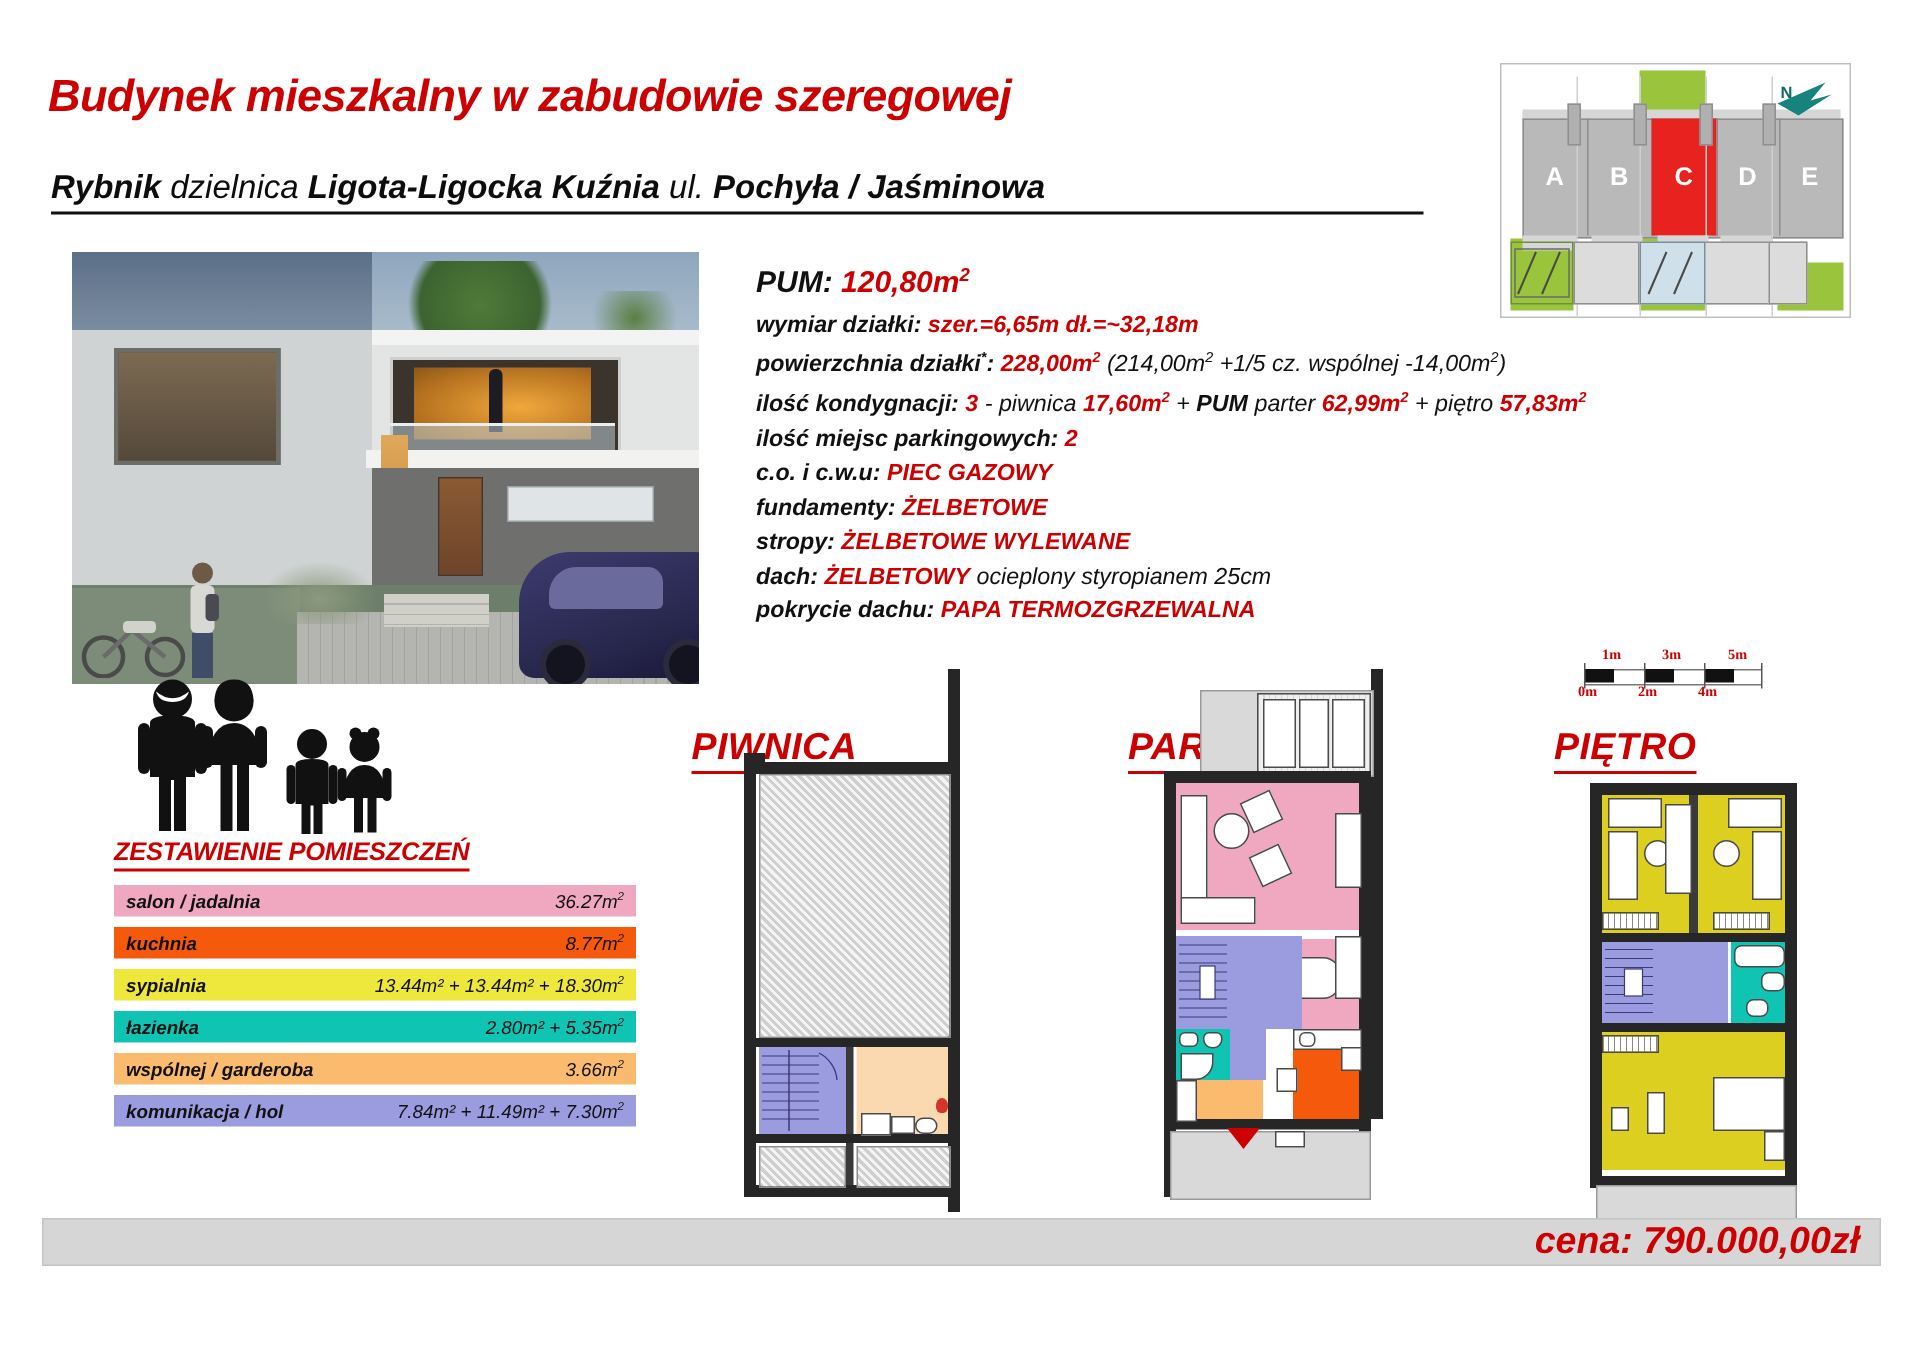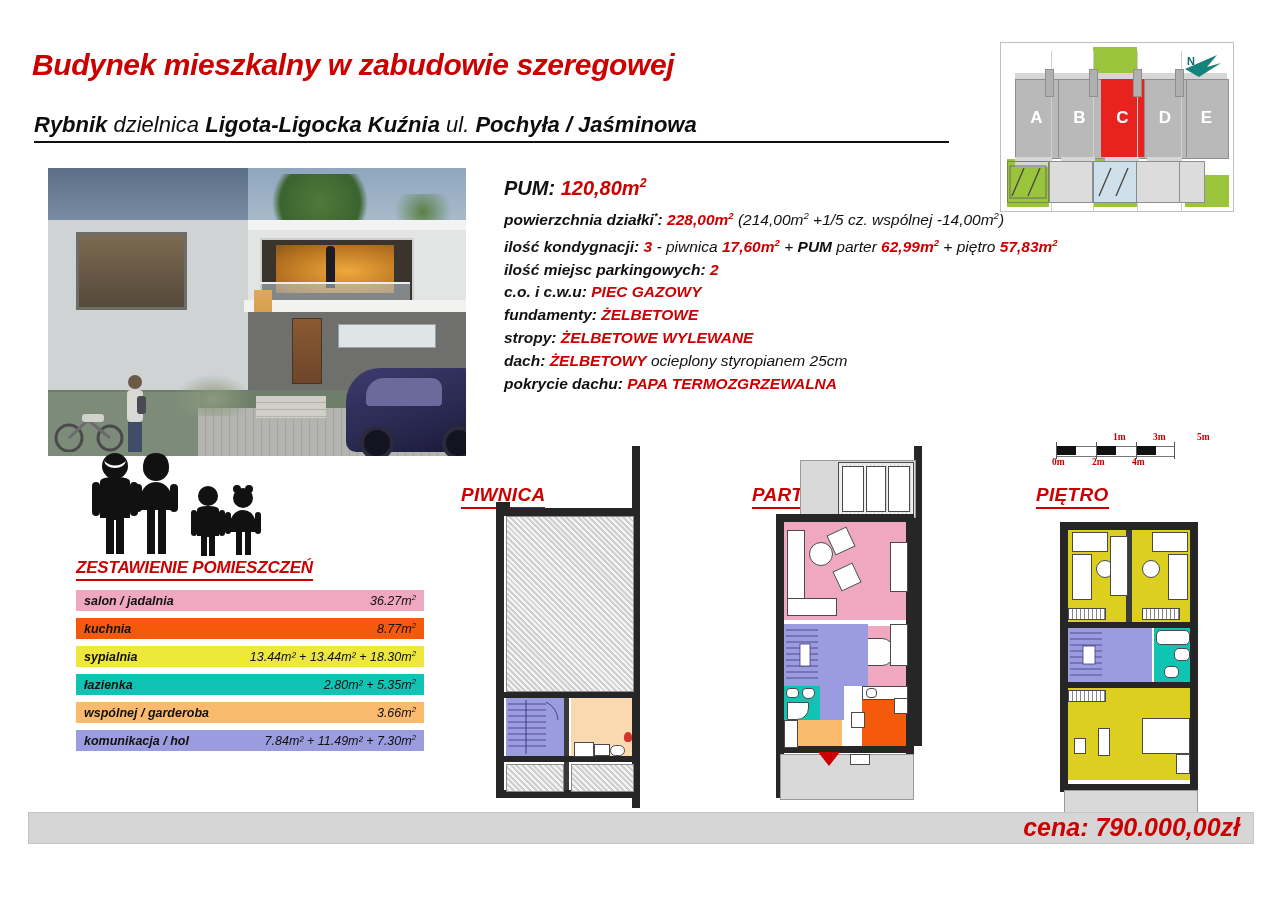--- a/index.html
+++ b/index.html
@@ -89,26 +89,26 @@
   .red{color:#cc0000;}
   .plain{font-weight:normal;}
   sup{font-size:0.62em;vertical-align:super;}
 
   
   .scalebar{position:absolute;left:1050px;top:432px;width:130px;height:40px;}
   .sb-track{position:absolute;left:6px;top:14px;width:118px;height:9px;background:#ffffff;border-top:1px solid #777;border-bottom:1px solid #777;}
   .sb-seg{position:absolute;top:14px;height:9px;background:#111;}
   .sb-tick{position:absolute;top:10px;width:1px;height:17px;background:#555;}
   .sb-lab{position:absolute;font-size:9.5px;font-weight:bold;color:#cc0000;font-family:"Liberation Serif",serif;}
-  .sb-lab.top{top:0px;margin-left:45px;}
+  .sb-lab.top{top:0px;}
   .sb-lab.bot{top:25px;}
 
   
   .fp-label{
-    position:absolute;font-size:19px;font-weight:bold;font-style:italic;
+    position:absolute;font-size:25px;font-weight:bold;font-style:italic;
     color:#cc0000;border-bottom:2px solid #cc0000;padding-bottom:1px;
     letter-spacing:0.3px;
   }
 
   
   .plan{position:absolute;}
   .wall{position:absolute;background:#262626;}
   .wall-thin{position:absolute;background:#3a3a3a;}
   .room{position:absolute;}
   .hatch{position:absolute;background:
@@ -268,20 +268,24 @@
     </svg>
   </div>
 
   <div class="specs">
 
     <div class="line pum">
       <span>PUM:</span>
       <span class="red">120,80m</span><sup class="red">2</sup>
     </div>
 
+    <div class="line">
+      <span>wymiar działki:</span>
+      <span class="red">szer.=6,65m dł.=~32,18m</span>
+    </div>
 
     <div class="line">
       <span>powierzchnia działki</span><sup>*</sup><span>:</span>
       <span class="red">228,00m</span><sup class="red">2</sup><span class="plain"> (214,00m</span><sup class="plain">2</sup><span class="plain"> +1/5 cz. wspólnej -14,00m</span><sup class="plain">2</sup><span class="plain">)</span>
     </div>
 
     <div class="line">
       <span>ilość kondygnacji:</span>
       <span class="red">3</span><span class="plain"> - piwnica </span><span class="red">17,60m</span><sup class="red">2</sup><span class="plain">  +  </span><span>PUM</span><span class="plain"> parter </span><span class="red">62,99m</span><sup class="red">2</sup><span class="plain"> + piętro </span><span class="red">57,83m</span><sup class="red">2</sup>
     </div>

